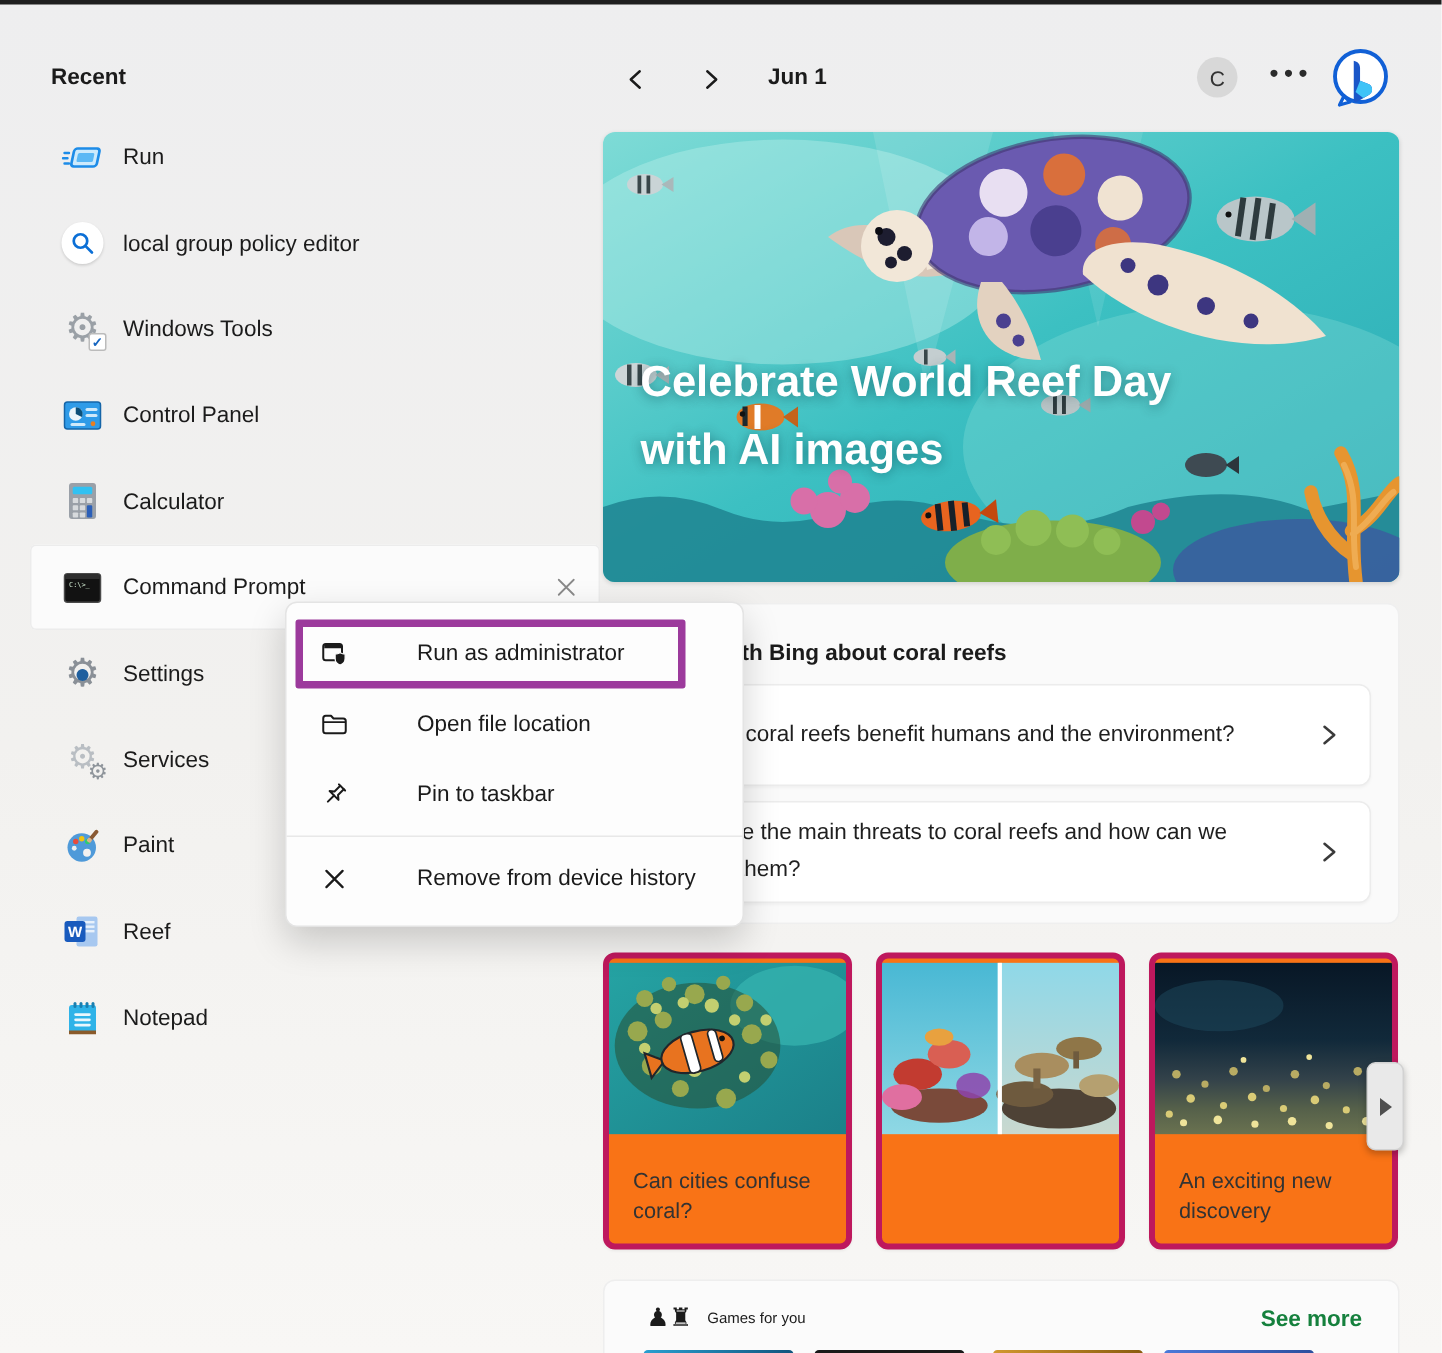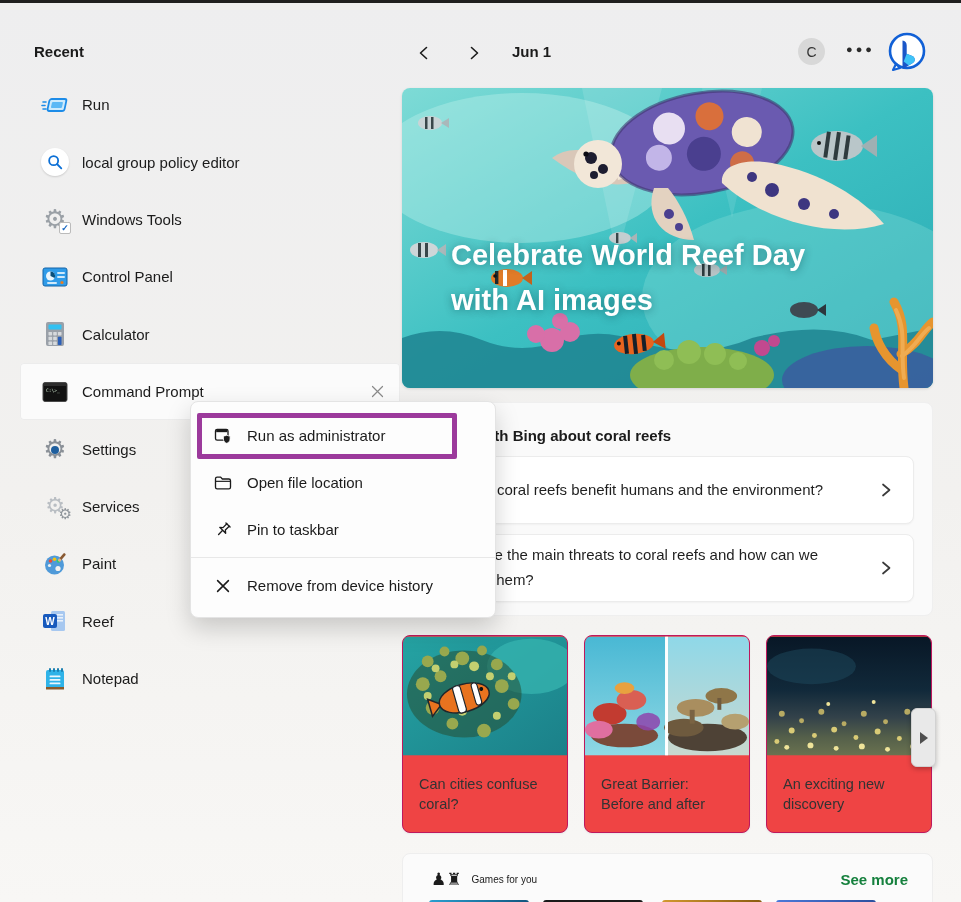--- a/index.html
+++ b/index.html
@@ -26,38 +26,38 @@
   .recent-item.selected{background:#fbfbfb;box-shadow:0 0 0 1px #ececec inset;}
   .close-x{position:absolute;right:14px;top:50%;transform:translateY(-50%);width:18px;height:18px;display:flex;align-items:center;justify-content:center;cursor:pointer;}
   .gear-glyph{font-size:26px;color:#9aa0a6;line-height:1;font-family:"DejaVu Sans",sans-serif;}
   .gear-small{font-size:15px;color:#8f959b;position:absolute;right:-2px;bottom:-2px;}
   .icon-wrap{position:relative;width:30px;height:30px;display:flex;align-items:center;justify-content:center;}
   .tools-check{position:absolute;right:-1px;bottom:0px;width:12px;height:12px;background:#fff;border:1px solid #bbb;border-radius:2px;font-size:9px;color:#1565c0;display:flex;align-items:center;justify-content:center;font-weight:700;}
   .settings-dot{position:absolute;left:50%;top:54%;transform:translate(-50%,-50%);width:8px;height:8px;border-radius:50%;background:#1f5f9e;}
   .search-bubble{width:28px;height:28px;border-radius:50%;background:#fff;box-shadow:0 1px 2px rgba(0,0,0,.15);display:flex;align-items:center;justify-content:center;}
   
   .context-menu{position:absolute;left:190px;top:398px;width:306px;background:#fdfdfd;border:1px solid #e4e4e4;border-radius:8px;box-shadow:0 10px 24px rgba(0,0,0,.18);padding:10px 0 8px 0;z-index:30;}
-  .menu-item{height:47px;display:flex;align-items:center;padding-left:22px;font-size:15px;cursor:pointer;}
+  .menu-item{height:47px;display:flex;align-items:center;padding-left:22px;font-size:15px;cursor:pointer;gap:31px;}
   .menu-item .mic{width:20px;height:20px;flex:0 0 20px;display:flex;align-items:center;justify-content:center;}
   .menu-item .mlabel{margin-left:14px;}
   .menu-divider{height:1px;background:#e8e8e8;margin:4px 0;}
   .highlight-box{position:absolute;left:6px;top:11px;width:260px;height:46px;border:5px solid #9c3a9c;border-radius:2px;pointer-events:none;z-index:31;}
   
   .right-col{position:absolute;left:402px;top:0;width:531px;height:902px;}
   .hero{position:absolute;left:0;top:85px;width:531px;height:300px;border-radius:8px;overflow:hidden;cursor:pointer;box-shadow:0 1px 3px rgba(0,0,0,.12);}
   .hero svg{display:block;}
-  .hero-title{position:absolute;left:25px;top:145px;color:#fff;font-size:29px;font-weight:700;line-height:1.55;text-shadow:0 1px 8px rgba(0,50,60,.45);margin-left:24px;}
+  .hero-title{position:absolute;left:25px;top:145px;color:#fff;font-size:29px;font-weight:700;line-height:1.55;text-shadow:0 1px 8px rgba(0,50,60,.45);}
   .qa-section{position:absolute;left:0;top:399px;width:531px;height:214px;background:#fafafa;border:1px solid #efefef;border-radius:8px;padding:24px 18px 12px 18px;}
   .qa-header{font-size:15px;font-weight:700;margin-left:20px;}
   .q-card{margin-top:12px;height:68px;background:#fff;border:1px solid #ececec;border-radius:8px;display:flex;align-items:center;padding:0 20px;cursor:pointer;box-shadow:0 1px 2px rgba(0,0,0,.04);}
   .q-card + .q-card{margin-top:10px;}
   .q-text{width:392px;font-size:15px;line-height:1.65;color:#1f1f1f;}
   .q-chev{margin-left:auto;display:flex;align-items:center;}
   .cards-row{position:absolute;left:0;top:632px;width:531px;height:198px;}
-  .news-card{position:absolute;top:0;width:166px;height:198px;background:#ef4444;border:1px solid #be185d;border-radius:8px;overflow:hidden;cursor:pointer;box-shadow:0 1px 2px rgba(0,0,0,.06);}
+  .news-card{position:absolute;top:0;width:166px;height:198px;background:#f97316;border:4px solid #be185d;border-radius:8px;overflow:hidden;cursor:pointer;box-shadow:0 1px 2px rgba(0,0,0,.06);}
   .news-card .thumb{width:100%;height:120px;}
   .news-card .caption{padding:14px 16px 0 16px;font-size:14.5px;line-height:1.4;color:#333;}
   .card-1{left:0;} .card-2{left:182px;} .card-3{left:364px;}
   .scroll-next{position:absolute;left:911px;top:705px;width:25px;height:59px;background:#e9e9e9;border:1px solid #d2d2d2;border-radius:6px;box-shadow:0 2px 5px rgba(0,0,0,.25);display:flex;align-items:center;justify-content:center;cursor:pointer;z-index:5;}
   .scroll-next .tri{width:0;height:0;border-top:6px solid transparent;border-bottom:6px solid transparent;border-left:8px solid #4f4f4f;}
   .games-section{position:absolute;left:0;top:850px;width:531px;height:70px;background:#fbfbfb;border:1px solid #eee;border-radius:8px;padding:17px 24px 0 28px;}
   .games-header{display:flex;align-items:center;}
   .games-icon{font-size:17px;line-height:1;font-family:"DejaVu Sans",sans-serif;color:#1b1b1b;}
   .games-title{font-size:10px;font-weight:400;margin-left:10px;}
   .see-more{margin-left:auto;font-size:15px;font-weight:700;color:#15803d;cursor:pointer;}
@@ -482,21 +482,20 @@
         <rect x="82" y="0" width="84" height="120" fill="url(#c2b)"></rect>
         <ellipse cx="124" cy="102" rx="40" ry="14" fill="#4e4236"></ellipse>
         <ellipse cx="112" cy="72" rx="19" ry="9" fill="#a98e5f"></ellipse>
         <ellipse cx="138" cy="60" rx="16" ry="8" fill="#8f7648"></ellipse>
         <ellipse cx="152" cy="86" rx="14" ry="8" fill="#b5a070"></ellipse>
         <ellipse cx="100" cy="92" rx="20" ry="9" fill="#6e5a3e"></ellipse>
         <rect x="106" y="74" width="5" height="14" fill="#7a6343"></rect>
         <rect x="134" y="62" width="4" height="12" fill="#6e5a3e"></rect>
         <rect x="81" y="0" width="3" height="120" fill="#ffffff"></rect>
       </svg>
-      <div class="caption">Great Barrier: Before and after</div>
     </div>
 
     <div class="news-card card-3">
       <svg class="thumb" width="166" height="120" viewBox="0 0 166 120">
         <defs>
             <linearGradient id="c3" x1="0" y1="0" x2="0" y2="1">
           <stop offset="0" stop-color="#081726"></stop>
               <stop offset="0.45" stop-color="#11293a"></stop>
               <stop offset="0.68" stop-color="#33424a"></stop>
               <stop offset="0.85" stop-color="#55604a"></stop>

